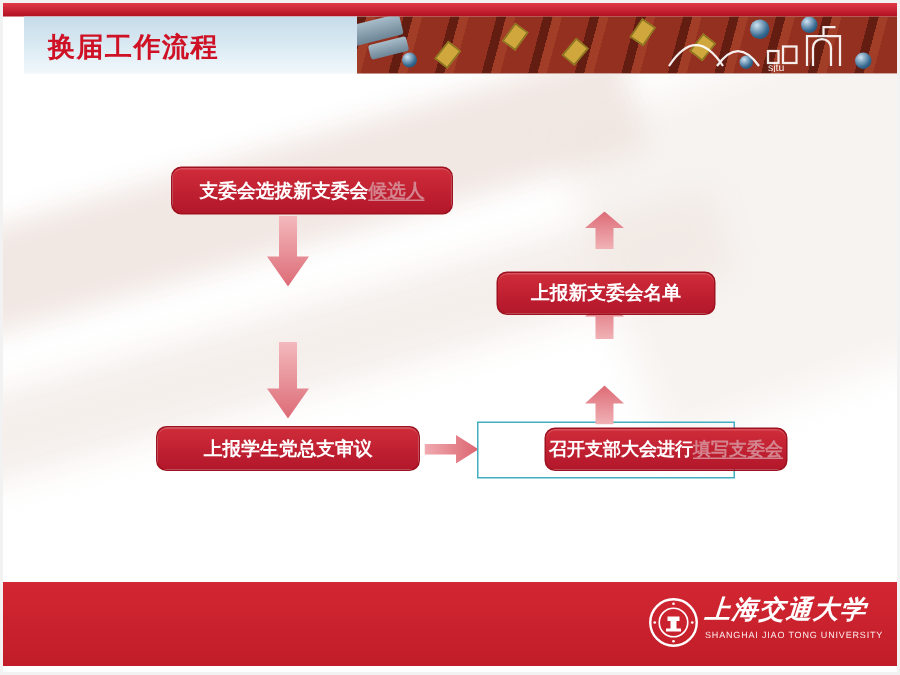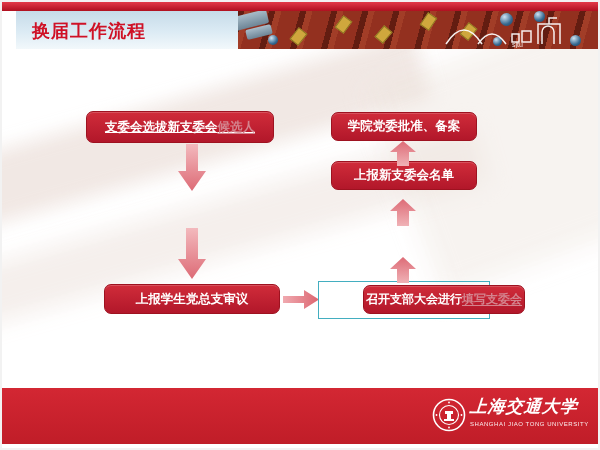--- a/index.html
+++ b/index.html
@@ -84,21 +84,21 @@
       </g>
       <text x="70" y="33" font-size="7" fill="#ffffff" opacity="0.9">sjtu</text>
     </svg>
   </div>
 
   <div class="content">
     <div class="wm wm1"></div>
     <div class="wm wm2"></div>
     <div class="wm wm3"></div>
 
-    <div class="fbox" style="left:84px;top:62px;width:186px;height:30px;text-decoration:underline;">
+    <div class="fbox" style="left:112px;top:62px;width:186px;height:30px;">
       <span>支委会选拔新支委会</span>
         <a class="flink">候选人</a>
     </div>
 
     <svg class="arrow" style="left:175px;top:95px;" width="30" height="47" viewBox="0 0 30 47">
       <defs>
           <linearGradient id="gd1" x1="0" y1="0" x2="0" y2="1">
         <stop offset="0" stop-color="#f3b9bd"></stop>
             <stop offset="1" stop-color="#dd6b76"></stop>
           </linearGradient>
@@ -151,37 +151,34 @@
     <svg class="arrow" style="left:388px;top:150px;" width="26" height="27" viewBox="0 0 26 27">
       <defs>
           <linearGradient id="gu2" x1="0" y1="0" x2="0" y2="1">
         <stop offset="0" stop-color="#dd6b76"></stop>
             <stop offset="1" stop-color="#f0b2b6"></stop>
           </linearGradient>
         </defs>
       <path d="M13 0 L26 12 h-7 v15 h-12 V12 h-7 Z" fill="url(#gu2)"></path>
     </svg>
 
-    <div class="fbox" style="left:329px;top:112px;width:144px;height:27px;font-family:Liberation Serif, serif;">
+    <div class="fbox" style="left:329px;top:132px;width:144px;height:27px;font-family:Liberation Serif, serif;">
       <span>上报新支委会名单</span>
     </div>
 
     <svg class="arrow" style="left:388px;top:92px;" width="26" height="25" viewBox="0 0 26 25">
       <defs>
           <linearGradient id="gu3" x1="0" y1="0" x2="0" y2="1">
         <stop offset="0" stop-color="#dd6b76"></stop>
             <stop offset="1" stop-color="#f0b2b6"></stop>
           </linearGradient>
         </defs>
       <path d="M13 0 L26 11 h-7 v14 h-12 V11 h-7 Z" fill="url(#gu3)"></path>
     </svg>
 
-    <div class="fbox" style="left:329px;top:63px;width:144px;height:27px;">
-      <span>学院党委批准、备案</span>
-    </div>
   </div>
 
   <div class="footer">
     <svg class="seal" viewBox="0 0 34 34">
       <circle cx="17" cy="17" r="15.5" fill="none" stroke="#ffffff" stroke-width="1.6"></circle>
       <circle cx="17" cy="17" r="9.5" fill="none" stroke="#ffffff" stroke-width="1.1"></circle>
       <path d="M13 13 h8 v3 h-2 v5 h3 v2 h-10 v-2 h3 v-5 h-2 Z" fill="#ffffff"></path>
       <circle cx="17" cy="4.5" r="0.9" fill="#ffffff"></circle>
       <circle cx="17" cy="29.5" r="0.9" fill="#ffffff"></circle>
       <circle cx="4.5" cy="17" r="0.9" fill="#ffffff"></circle>

